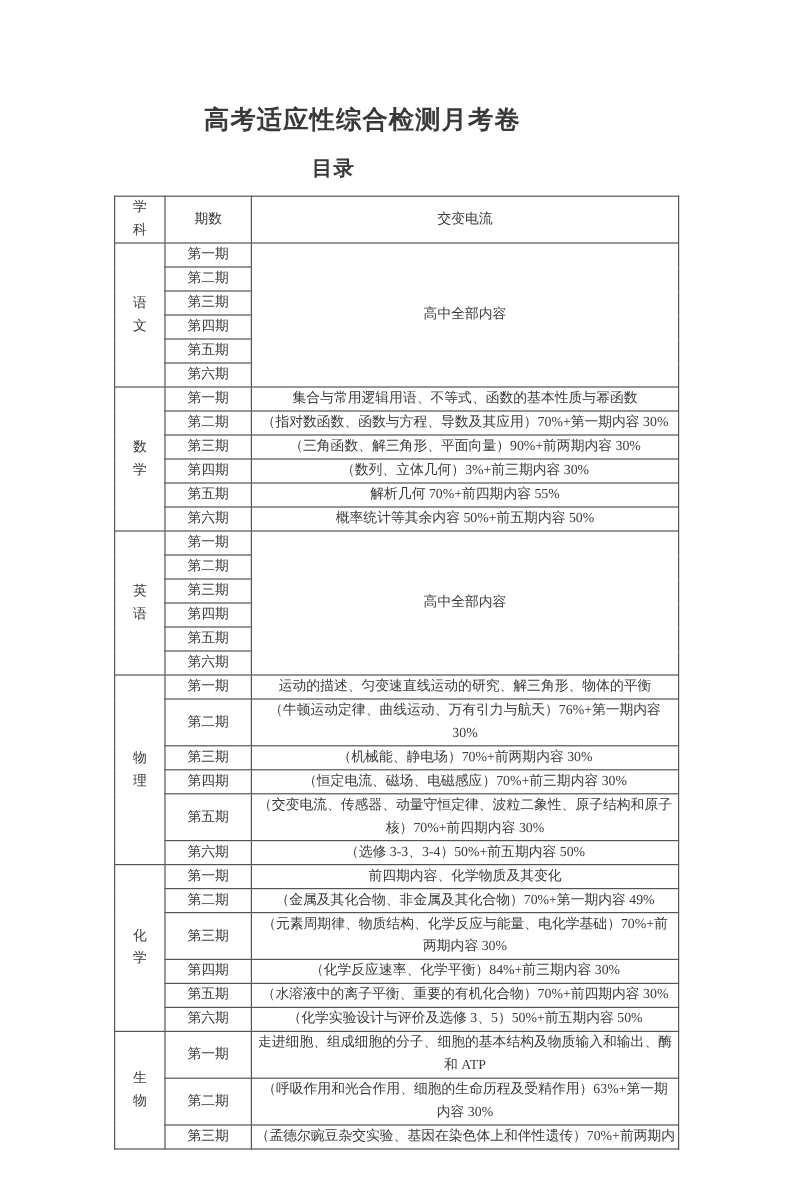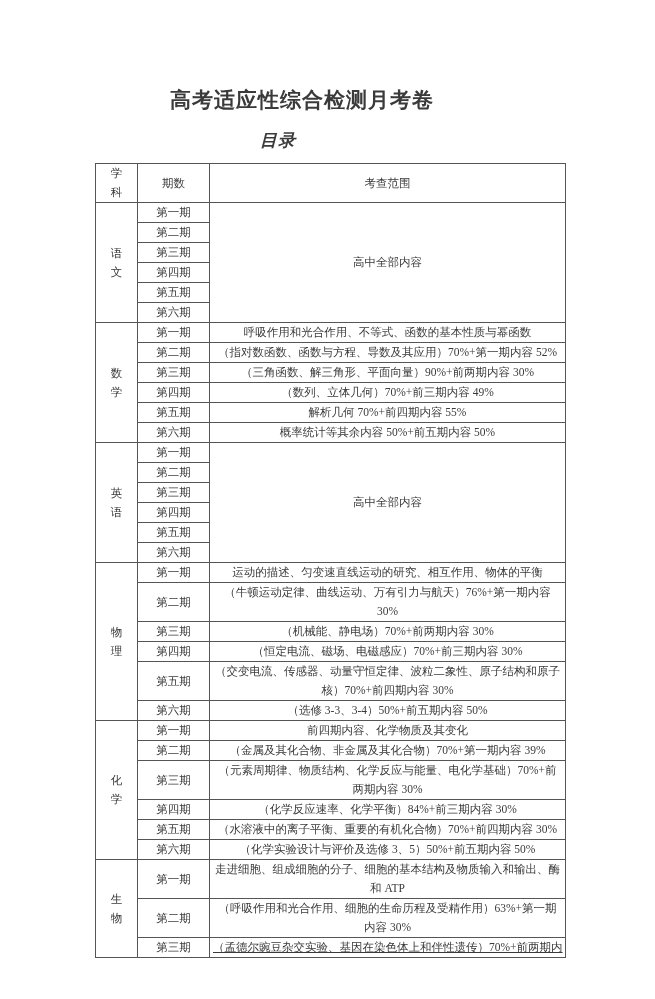--- a/index.html
+++ b/index.html
@@ -7,62 +7,62 @@
     width:655px;height:999px;background:#ffffff;position:relative;
     font-family:"Liberation Serif","DejaVu Serif",serif;
     color:#3a3a3a;
   }
   .page-title{
     position:absolute;top:86px;left:0;width:604px;
     text-align:center;font-size:21px;font-weight:bold;letter-spacing:1px;
   }
   .page-subtitle{
     position:absolute;top:129px;left:0;width:556px;
-    text-align:center;font-size:17px;font-weight:bold;letter-spacing:1px;font-style:italic;
+    text-align:center;font-size:17px;font-weight:bold;letter-spacing:1px;
   }
   table.toc{
     position:absolute;left:95px;top:163px;width:470px;
     border-collapse:collapse;table-layout:fixed;
   }
   col.c-subject{width:42px;}
   col.c-period{width:72px;}
   col.c-scope{width:356px;}
   table.toc td{
     border:1px solid #555555;
     font-size:11.5px;line-height:19px;
     text-align:center;vertical-align:middle;
     padding:0 3px;overflow:hidden;
   }
   tr.r-head{height:37px;}
   tr.r-std{height:19px;}
   tr.r-tall{height:38px;}
   td.head-cell{line-height:17px;}
   td.subject-cell{line-height:22px;}
   td.la{text-align:left;margin-left:36px;}
-  td.nw{white-space:nowrap;text-decoration:underline;}
+  td.nw{white-space:nowrap;}
   .vtext{white-space:pre-line;}
 </style>
 </head>
 <body>
 
 <div class="page-title">高考适应性综合检测月考卷</div>
 <div class="page-subtitle">目录</div>
 
 <table class="toc">
   <colgroup>
     <col class="c-subject">
       <col class="c-period">
       <col class="c-scope">
   </colgroup>
   <tbody>
       <tr class="r-head">
         <td class="head-cell vtext">学
 科</td>
         <td class="head-cell">期数</td>
-        <td class="head-cell">考查范围</td>
+        <td class="head-cell">交变电流</td>
       </tr>
       <tr class="r-std">
         <td class="subject-cell vtext" rowspan="6">语
 文</td>
         <td>第一期</td>
         <td rowspan="6">高中全部内容</td>
       </tr>
       <tr class="r-std">
         <td>第二期</td>
       </tr>
@@ -75,33 +75,33 @@
       <tr class="r-std">
         <td>第五期</td>
       </tr>
       <tr class="r-std">
         <td>第六期</td>
       </tr>
       <tr class="r-std">
         <td class="subject-cell vtext" rowspan="6">数
 学</td>
         <td>第一期</td>
-        <td>呼吸作用和光合作用、不等式、函数的基本性质与幂函数</td>
+        <td>集合与常用逻辑用语、不等式、函数的基本性质与幂函数</td>
       </tr>
       <tr class="r-std">
         <td>第二期</td>
-        <td>（指对数函数、函数与方程、导数及其应用）70%+第一期内容 52%</td>
+        <td>（指对数函数、函数与方程、导数及其应用）70%+第一期内容 30%</td>
       </tr>
       <tr class="r-std">
         <td>第三期</td>
         <td>（三角函数、解三角形、平面向量）90%+前两期内容 30%</td>
       </tr>
       <tr class="r-std">
         <td>第四期</td>
-        <td>（数列、立体几何）70%+前三期内容 49%</td>
+        <td>（数列、立体几何）3%+前三期内容 30%</td>
       </tr>
       <tr class="r-std">
         <td>第五期</td>
         <td>解析几何 70%+前四期内容 55%</td>
       </tr>
       <tr class="r-std">
         <td>第六期</td>
         <td>概率统计等其余内容 50%+前五期内容 50%</td>
       </tr>
       <tr class="r-std">
@@ -122,21 +122,21 @@
       <tr class="r-std">
         <td>第五期</td>
       </tr>
       <tr class="r-std">
         <td>第六期</td>
       </tr>
       <tr class="r-std">
         <td class="subject-cell vtext" rowspan="6">物
 理</td>
         <td>第一期</td>
-        <td>运动的描述、匀变速直线运动的研究、相互作用、物体的平衡</td>
+        <td>运动的描述、匀变速直线运动的研究、解三角形、物体的平衡</td>
       </tr>
       <tr class="r-std">
         <td>第二期</td>
         <td>（牛顿运动定律、曲线运动、万有引力与航天）76%+第一期内容 30%</td>
       </tr>
       <tr class="r-std">
         <td>第三期</td>
         <td>（机械能、静电场）70%+前两期内容 30%</td>
       </tr>
       <tr class="r-std">
@@ -152,21 +152,21 @@
         <td>（选修 3-3、3-4）50%+前五期内容 50%</td>
       </tr>
       <tr class="r-std">
         <td class="subject-cell vtext" rowspan="6">化
 学</td>
         <td>第一期</td>
         <td>前四期内容、化学物质及其变化</td>
       </tr>
       <tr class="r-std">
         <td>第二期</td>
-        <td>（金属及其化合物、非金属及其化合物）70%+第一期内容 39%</td>
+        <td>（金属及其化合物、非金属及其化合物）70%+第一期内容 49%</td>
       </tr>
       <tr class="r-tall">
         <td>第三期</td>
         <td class="la">（元素周期律、物质结构、化学反应与能量、电化学基础）70%+前两期内容 30%</td>
       </tr>
       <tr class="r-std">
         <td>第四期</td>
         <td>（化学反应速率、化学平衡）84%+前三期内容 30%</td>
       </tr>
       <tr class="r-std">

